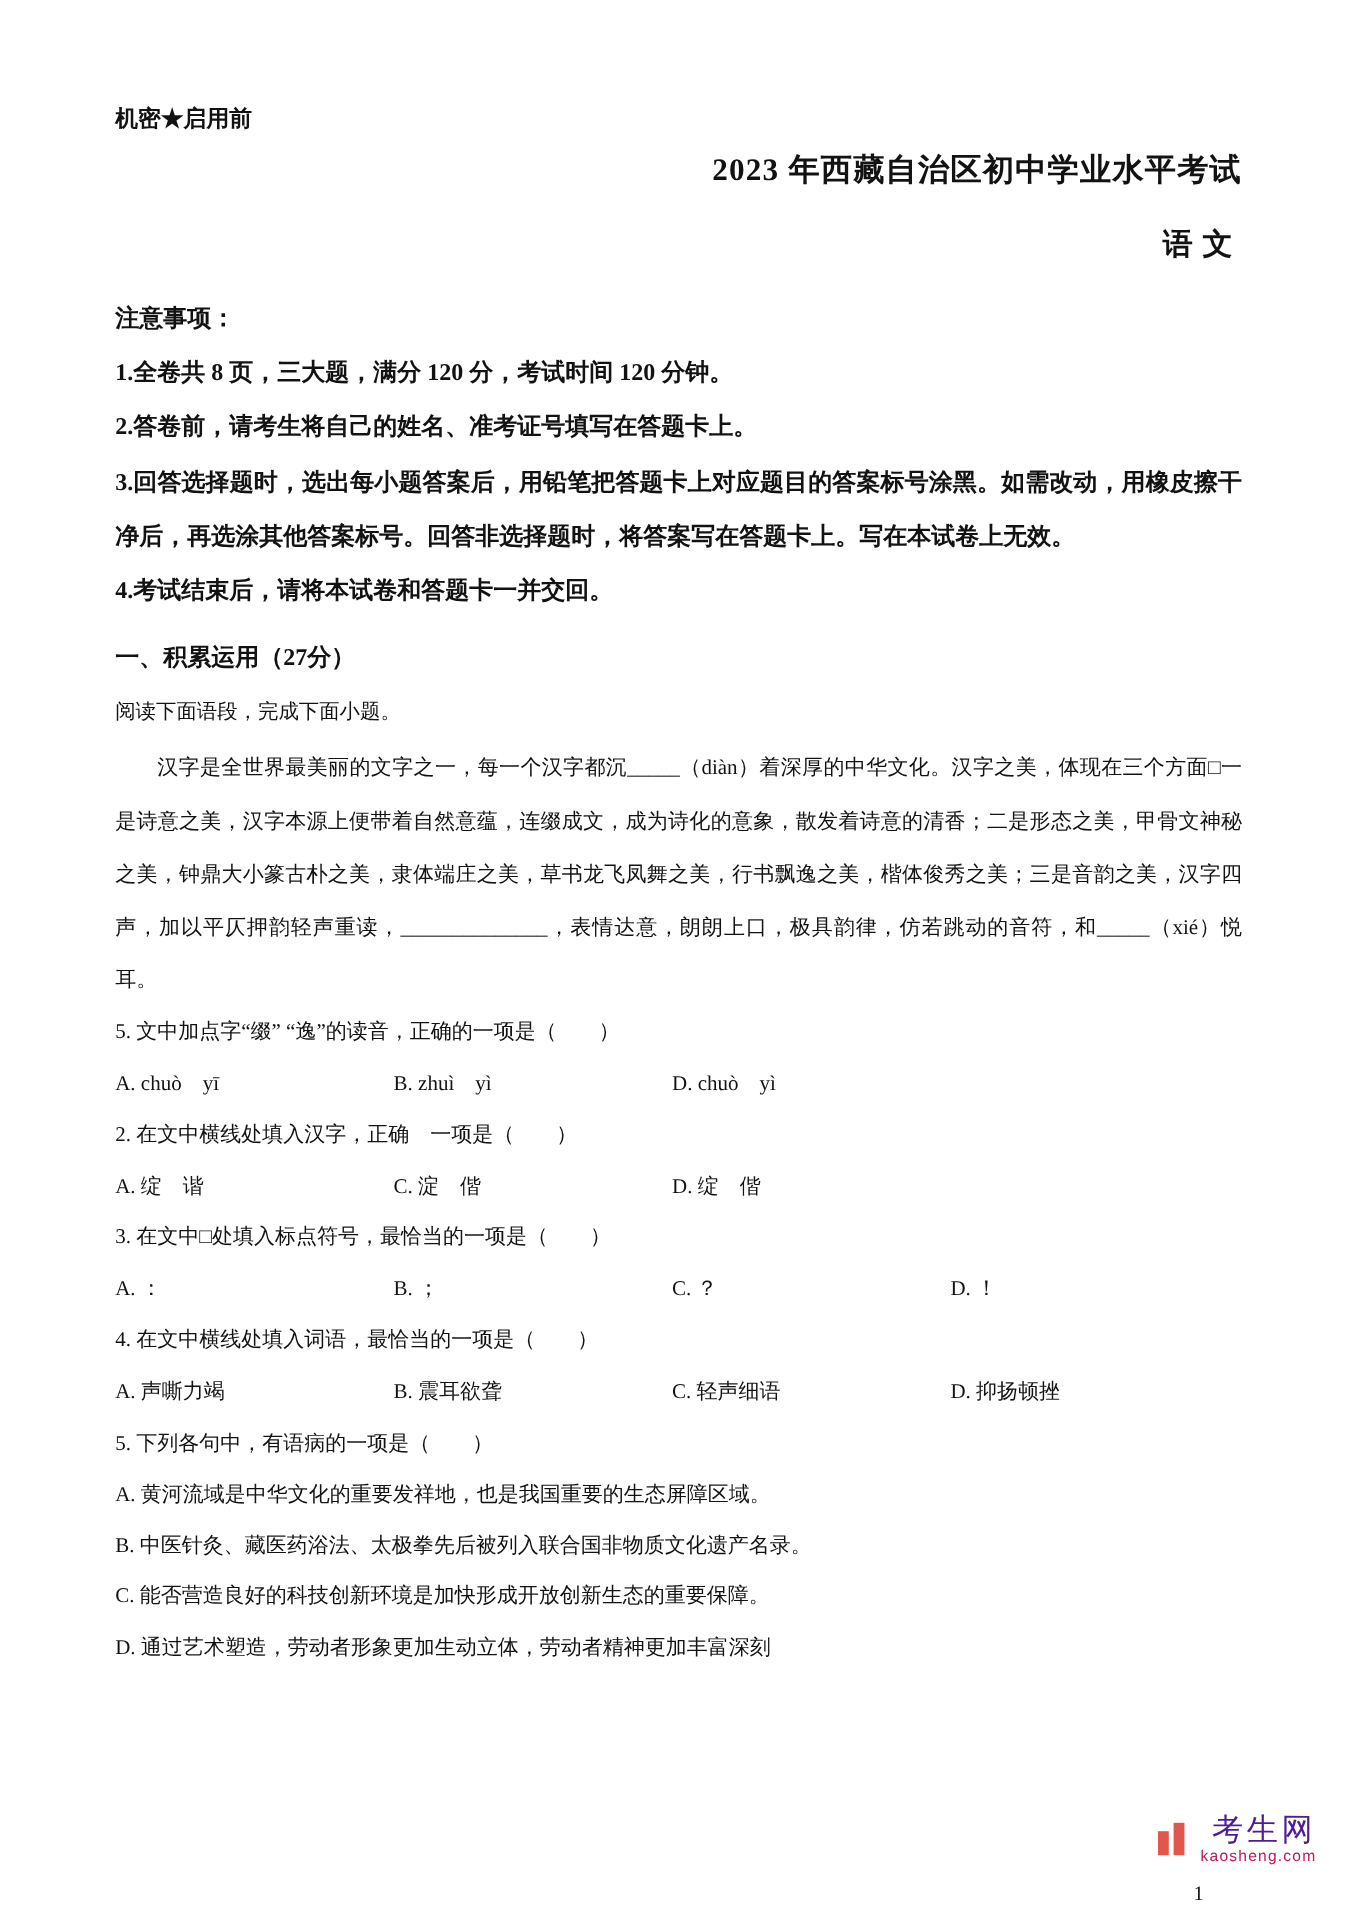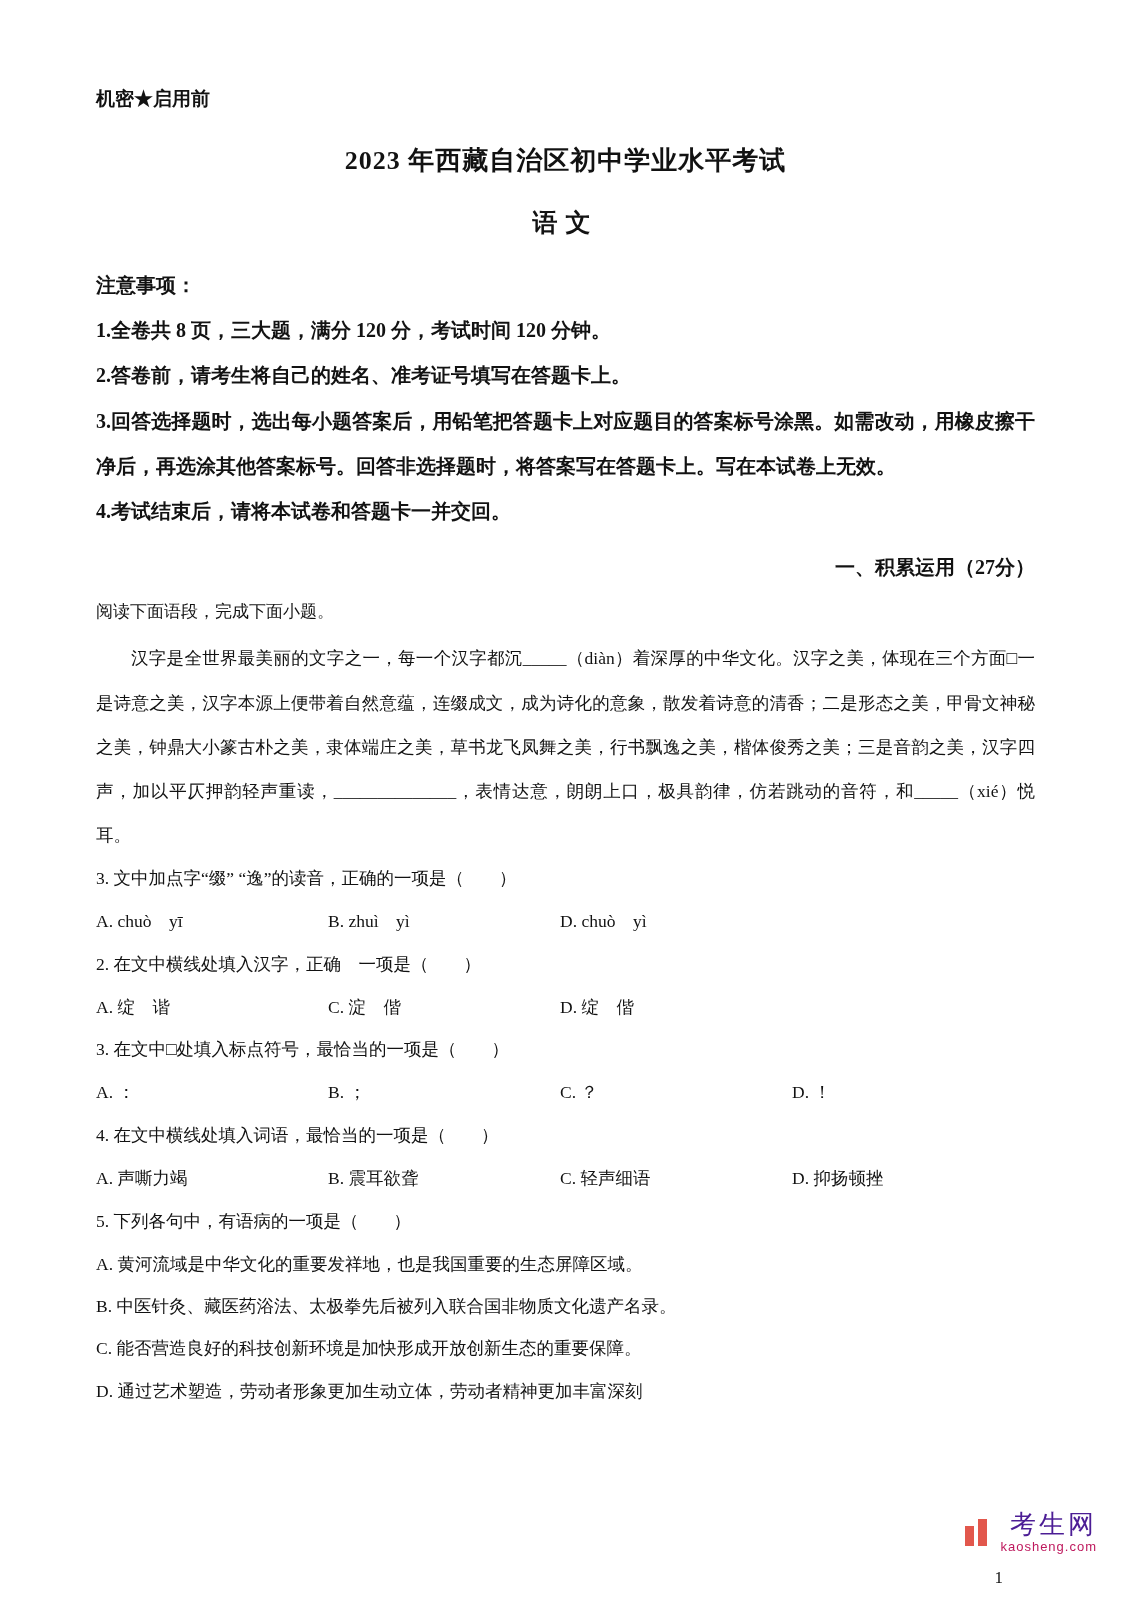--- a/index.html
+++ b/index.html
@@ -9,25 +9,25 @@
     margin:0 auto;
     background:#ffffff;
     box-sizing:border-box;
     padding:86px 96px 0 96px;
     font-family:"Liberation Serif","DejaVu Serif",serif;
     color:#121212;
     overflow:hidden;
   }
   p { margin:0; }
   .classification { font-weight:bold; font-size:19px; }
-  .exam-title { text-align:center; font-weight:bold; font-size:26px; margin-top:31px; letter-spacing:1px; }
-  .exam-subject { text-align:center; font-weight:bold; font-size:25px; margin-top:28px; letter-spacing:8px; }
+  .exam-title { text-align:right; font-weight:bold; font-size:26px; margin-top:12px; letter-spacing:1px; }
+  .exam-subject { text-align:right; font-weight:bold; font-size:25px; margin-top:28px; letter-spacing:8px; }
   .notices { margin-top:24px; font-weight:bold; font-size:20px; line-height:2.26; }
   .notices p { text-align:justify; }
-  .section-heading { font-weight:bold; font-size:20px; margin-top:12px; line-height:2.1;text-align:right; }
+  .section-heading { font-weight:bold; font-size:20px; margin-top:12px; line-height:2.1; }
   .intro { font-size:17px; margin-top:8px; line-height:1.9; }
   .passage {
     font-size:17.5px; line-height:2.52; text-align:justify;
     text-indent:2em; margin-top:8px;
   }
   .question { font-size:17.5px; }
   .stem { line-height:2.45; }
   .options-row { display:grid; grid-template-columns:232px 232px 232px auto; line-height:2.45; }
   .options-stack p { line-height:2.42; }
   .watermark {
@@ -65,21 +65,21 @@
     <p>2.答卷前，请考生将自己的姓名、准考证号填写在答题卡上。</p>
     <p>3.回答选择题时，选出每小题答案后，用铅笔把答题卡上对应题目的答案标号涂黑。如需改动，用橡皮擦干净后，再选涂其他答案标号。回答非选择题时，将答案写在答题卡上。写在本试卷上无效。</p>
     <p>4.考试结束后，请将本试卷和答题卡一并交回。</p>
   </div>
 
   <div class="section-heading">一、积累运用（27分）</div>
   <p class="intro">阅读下面语段，完成下面小题。</p>
   <p class="passage">汉字是全世界最美丽的文字之一，每一个汉字都沉_____（diàn）着深厚的中华文化。汉字之美，体现在三个方面□一是诗意之美，汉字本源上便带着自然意蕴，连缀成文，成为诗化的意象，散发着诗意的清香；二是形态之美，甲骨文神秘之美，钟鼎大小篆古朴之美，隶体端庄之美，草书龙飞凤舞之美，行书飘逸之美，楷体俊秀之美；三是音韵之美，汉字四声，加以平仄押韵轻声重读，______________，表情达意，朗朗上口，极具韵律，仿若跳动的音符，和_____（xié）悦耳。</p>
 
   <div class="question">
-    <p class="stem">3.  文中加点字“缀” “逸”的读音，正确的一项是（　　）</p>
+    <p class="stem">5.  文中加点字“缀” “逸”的读音，正确的一项是（　　）</p>
     <div class="options-row">
       <span>A. chuò　yī</span>
       <span>B. zhuì　yì</span>
       <span>D. chuò　yì</span>
     </div>
   </div>
 
   <div class="question">
     <p class="stem">2.  在文中横线处填入汉字，正确　一项是（　　）</p>
     <div class="options-row">

